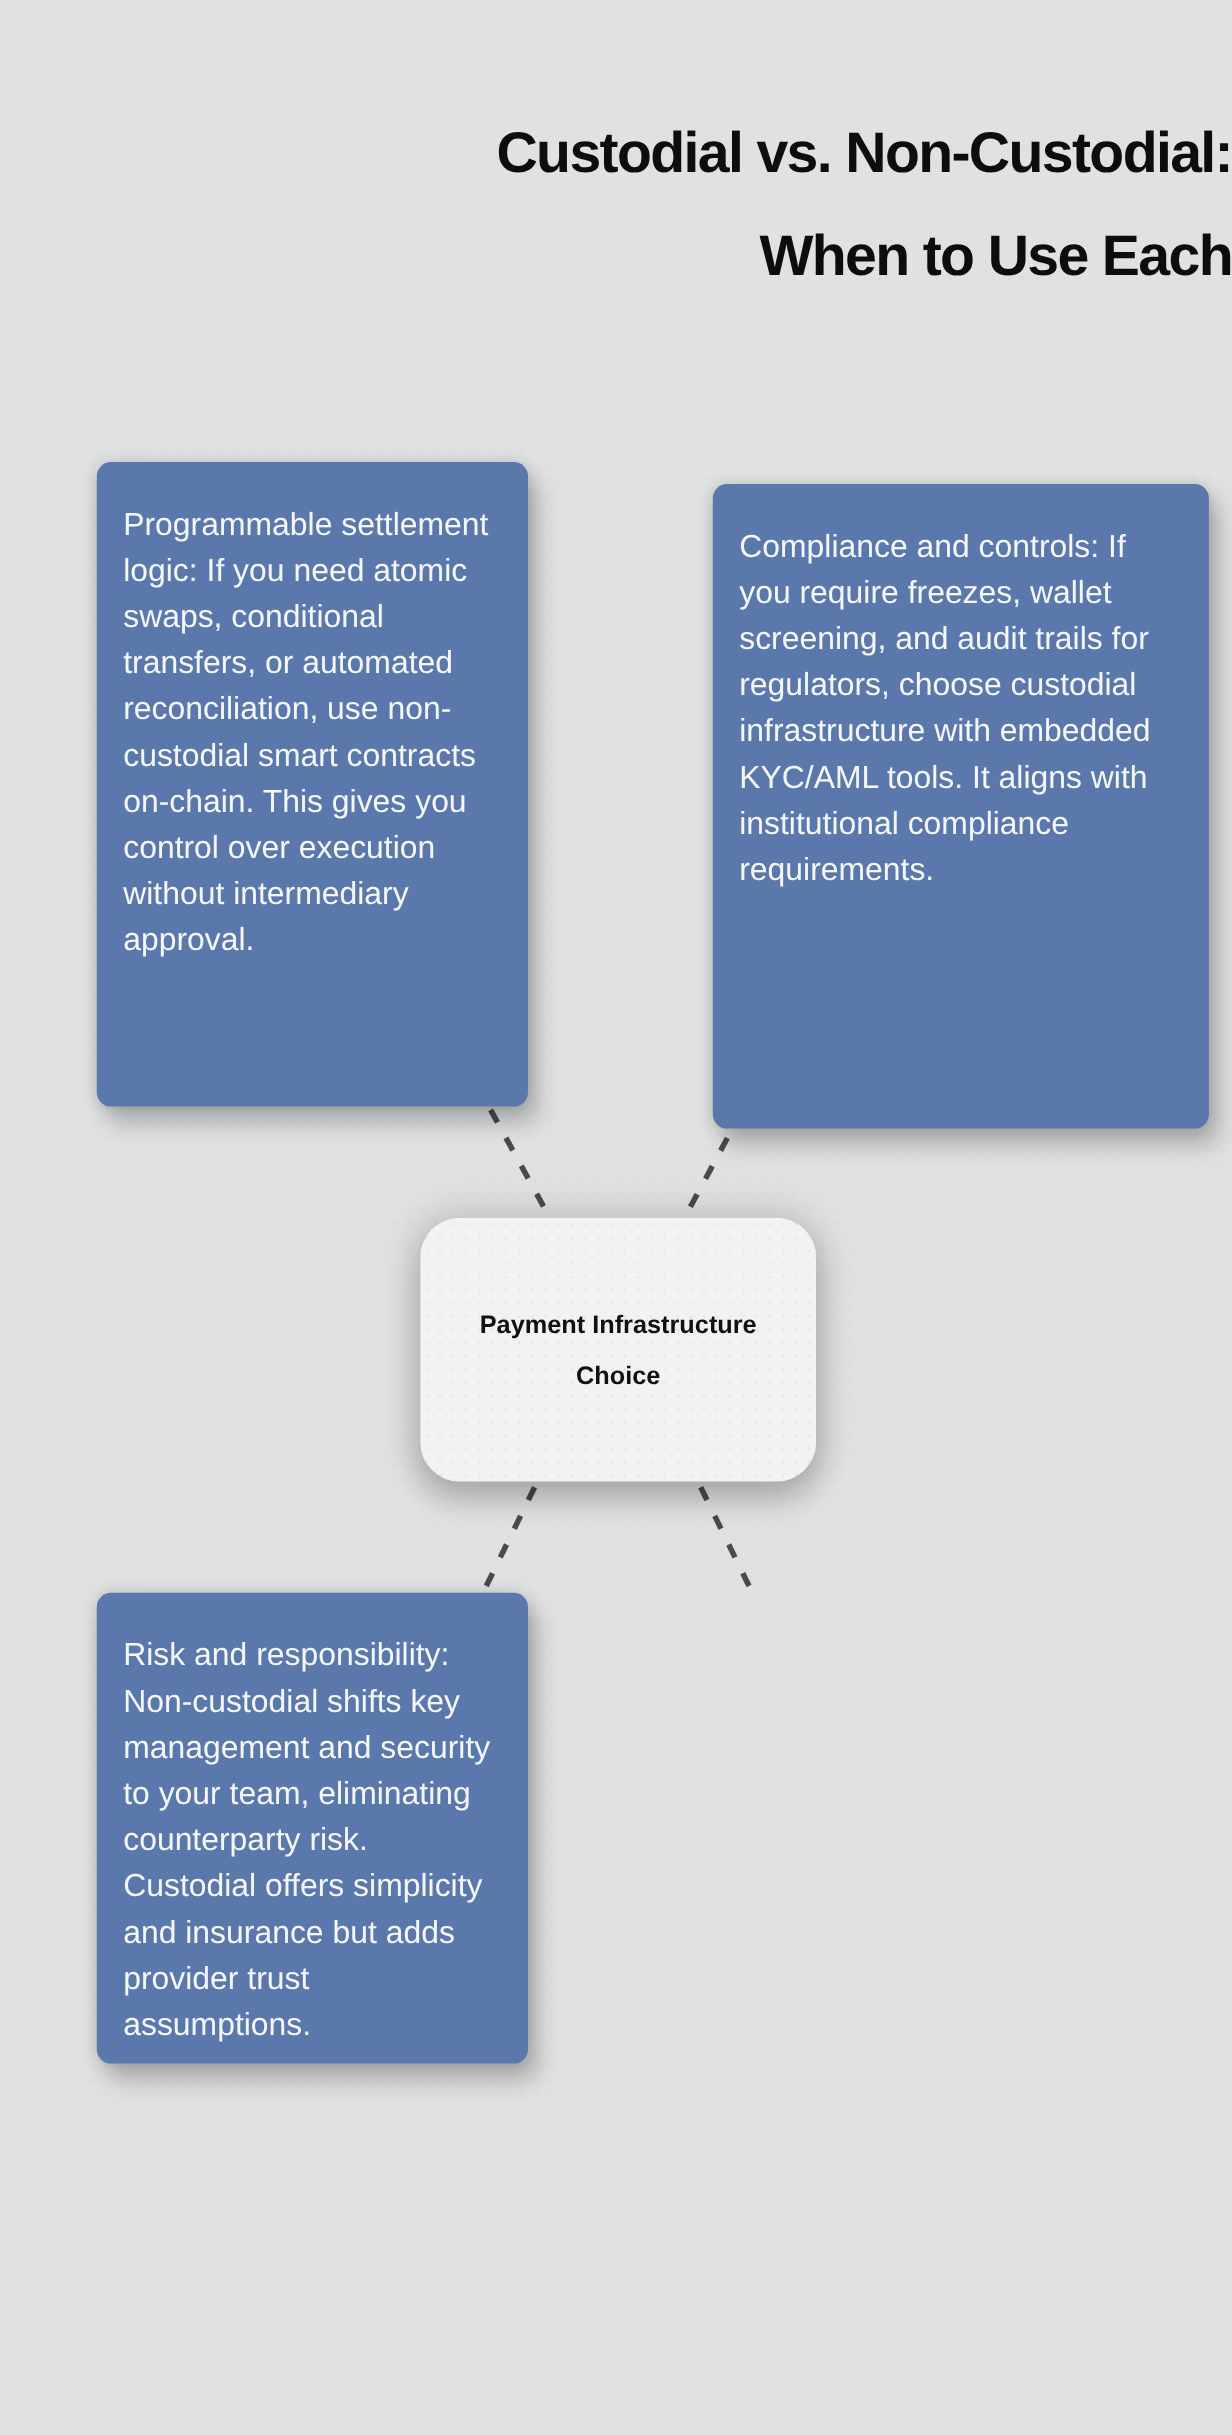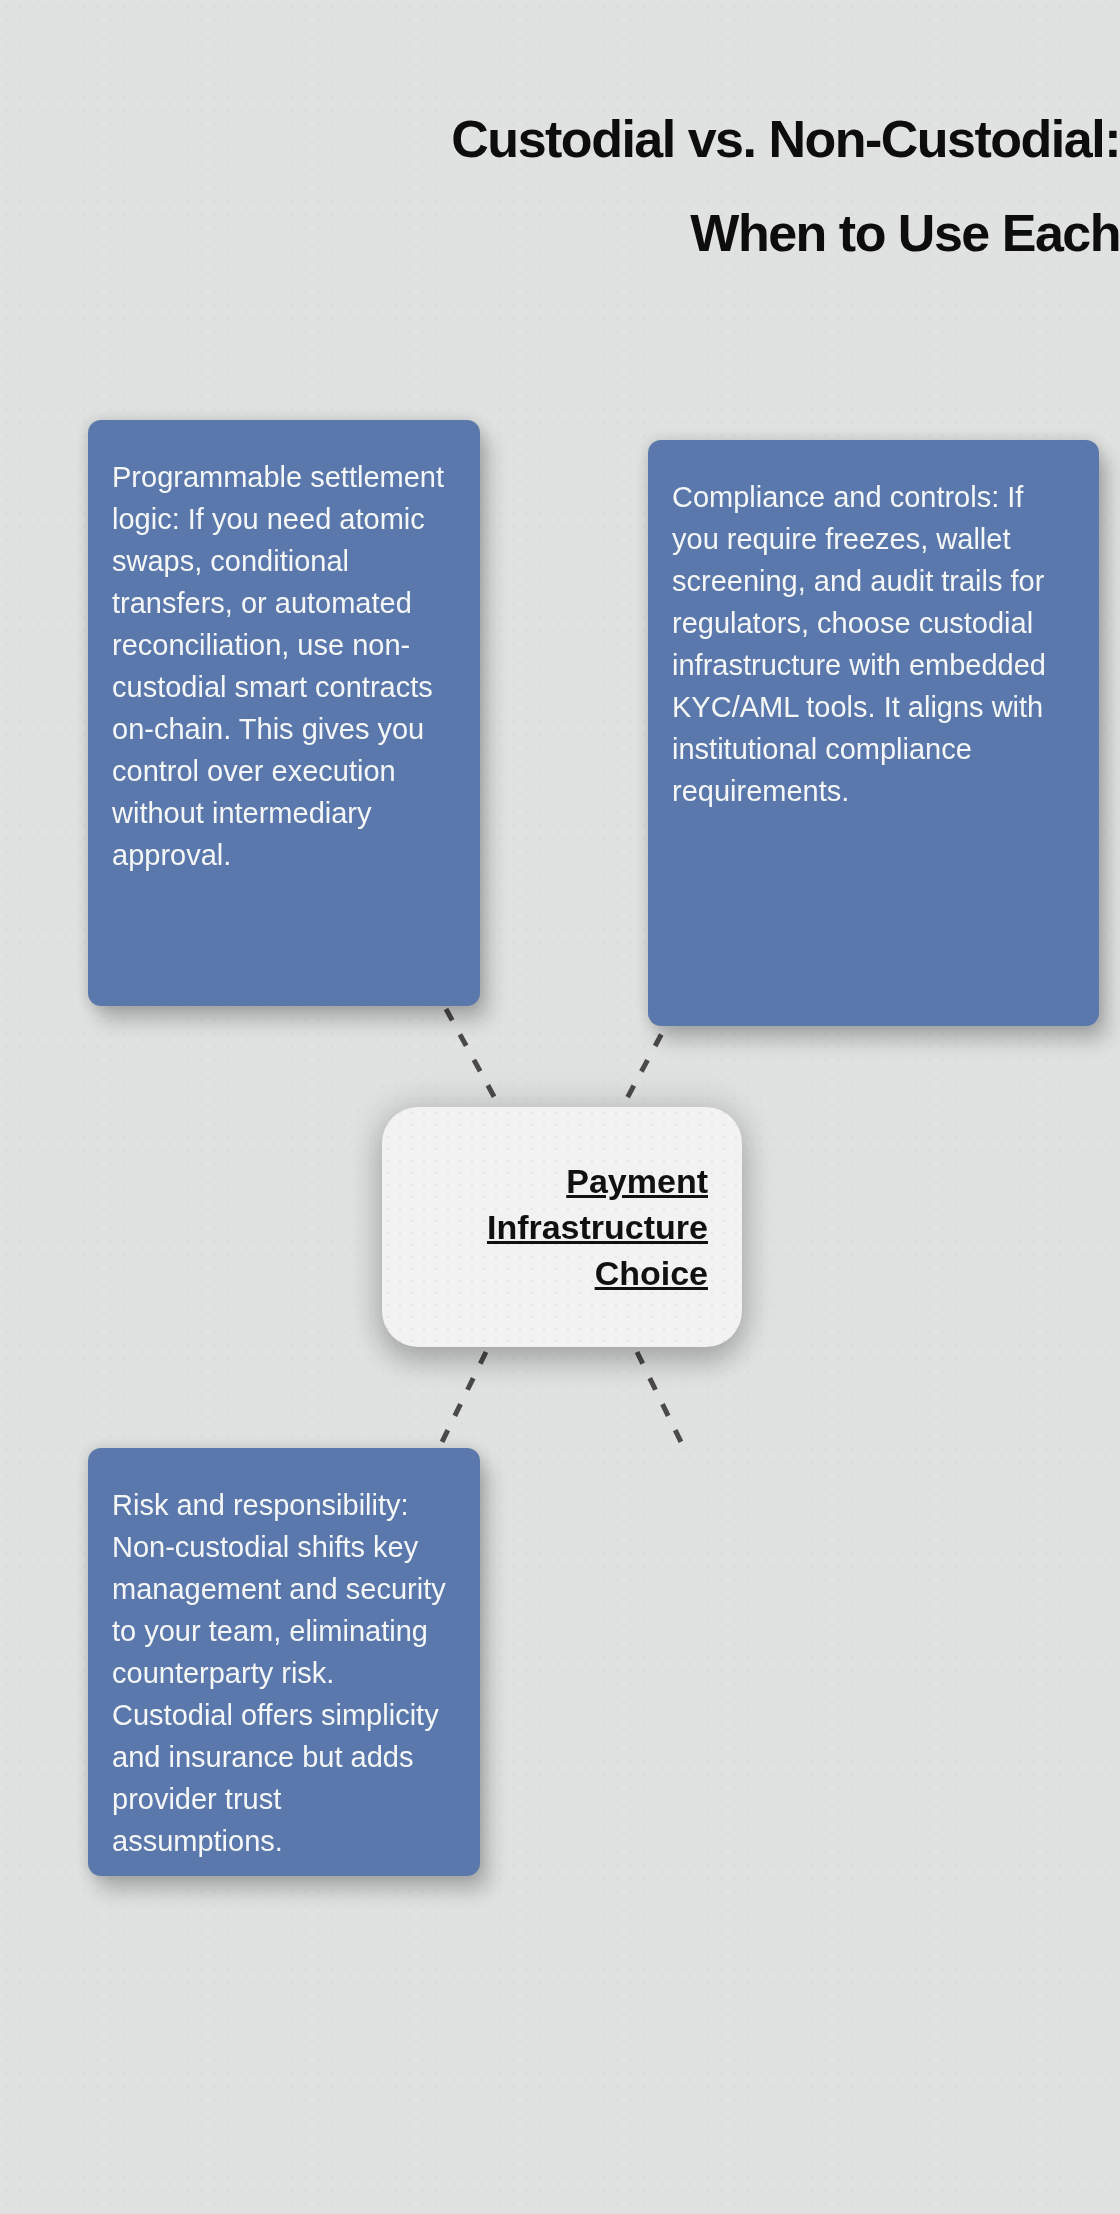--- a/index.html
+++ b/index.html
@@ -44,22 +44,22 @@
     position:absolute;left:382px;top:1107px;width:360px;height:240px;
     background:#f1f2f1;
     background-image:radial-gradient(rgba(0,0,0,0.05) 1px, transparent 1.6px);
     background-size:12px 12px;
     border-radius:36px;
     box-shadow:0 0 30px 8px rgba(0,0,0,0.12), 0 16px 28px rgba(0,0,0,0.18);
     display:flex;align-items:center;justify-content:center;
     box-sizing:border-box;padding:0 34px;
   }
   .node .node-label{
-    text-align:right;
-    font-size:34px;font-weight:700;line-height:46px;color:#111111;text-decoration:underline;
+    text-align:center;
+    font-size:23px;font-weight:700;line-height:46px;color:#111111;
   }
 </style>
 </head>
 <body>
 
 <div class="canvas">
 
   <h1 class="title">
     <span>Custodial vs. Non-Custodial:</span>
     <span>When to Use Each</span>

